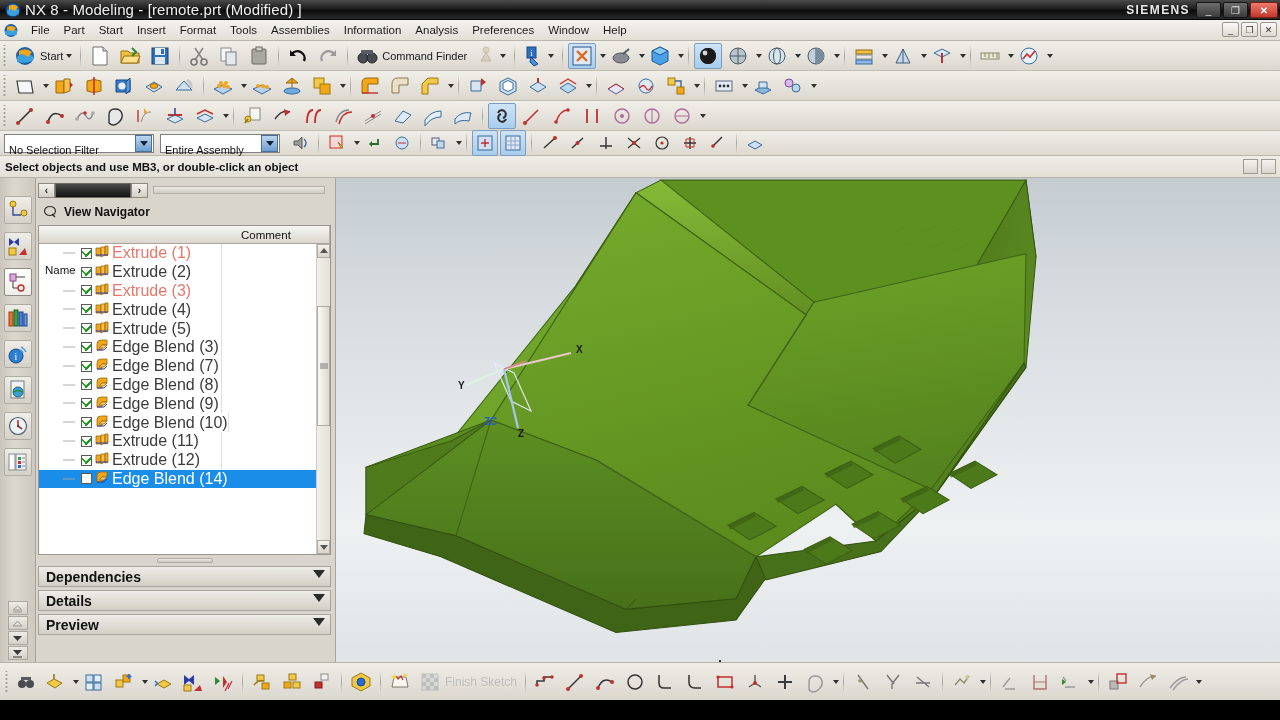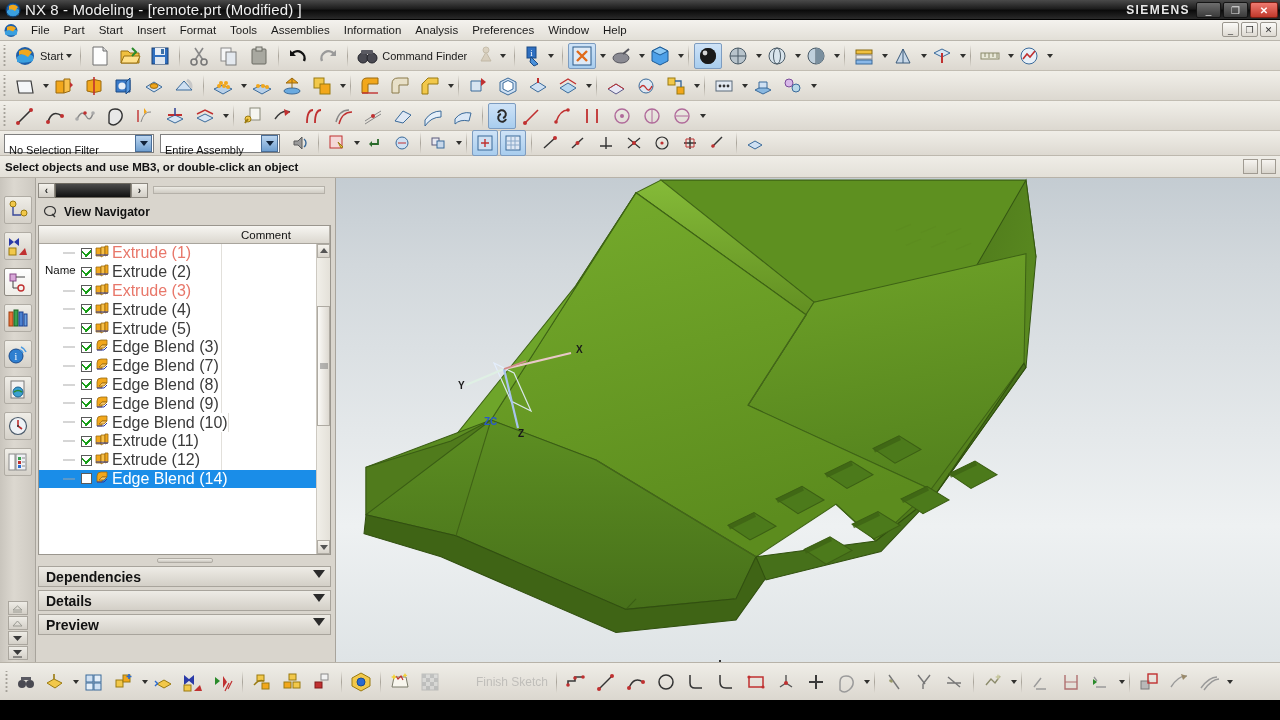--- a/index.html
+++ b/index.html
@@ -302,21 +302,21 @@
   .triad-label { font-size: 10px; font-weight: bold; }
 
   
   .botbar {
     height: 38px; flex: 0 0 38px;
     background: linear-gradient(to bottom,#efede7,#dbd7cf);
     border-top: 1px solid #b7b2a8;
     display: flex; align-items: center;
     overflow: hidden; padding-left: 2px;
   }
-  .botbar .tb-btn.disabled { opacity: .42; gap: 31px; }
+  .botbar .tb-btn.disabled { opacity: .42; }
   .finish-lbl { font-size: 12px; color: #8d8d8d; margin-left: 4px; white-space:nowrap;}
 
   .black-strip { height: 20px; background: #000; flex: 0 0 20px; }
 </style>
 </head>
 <body>
 
 <div id="app">
 
   <div class="titlebar">

